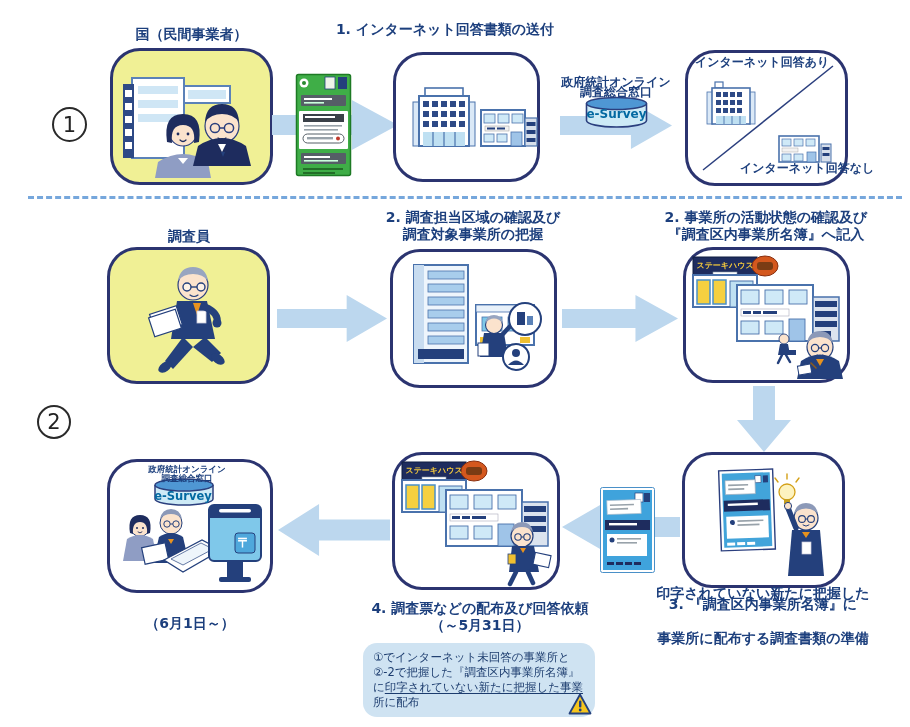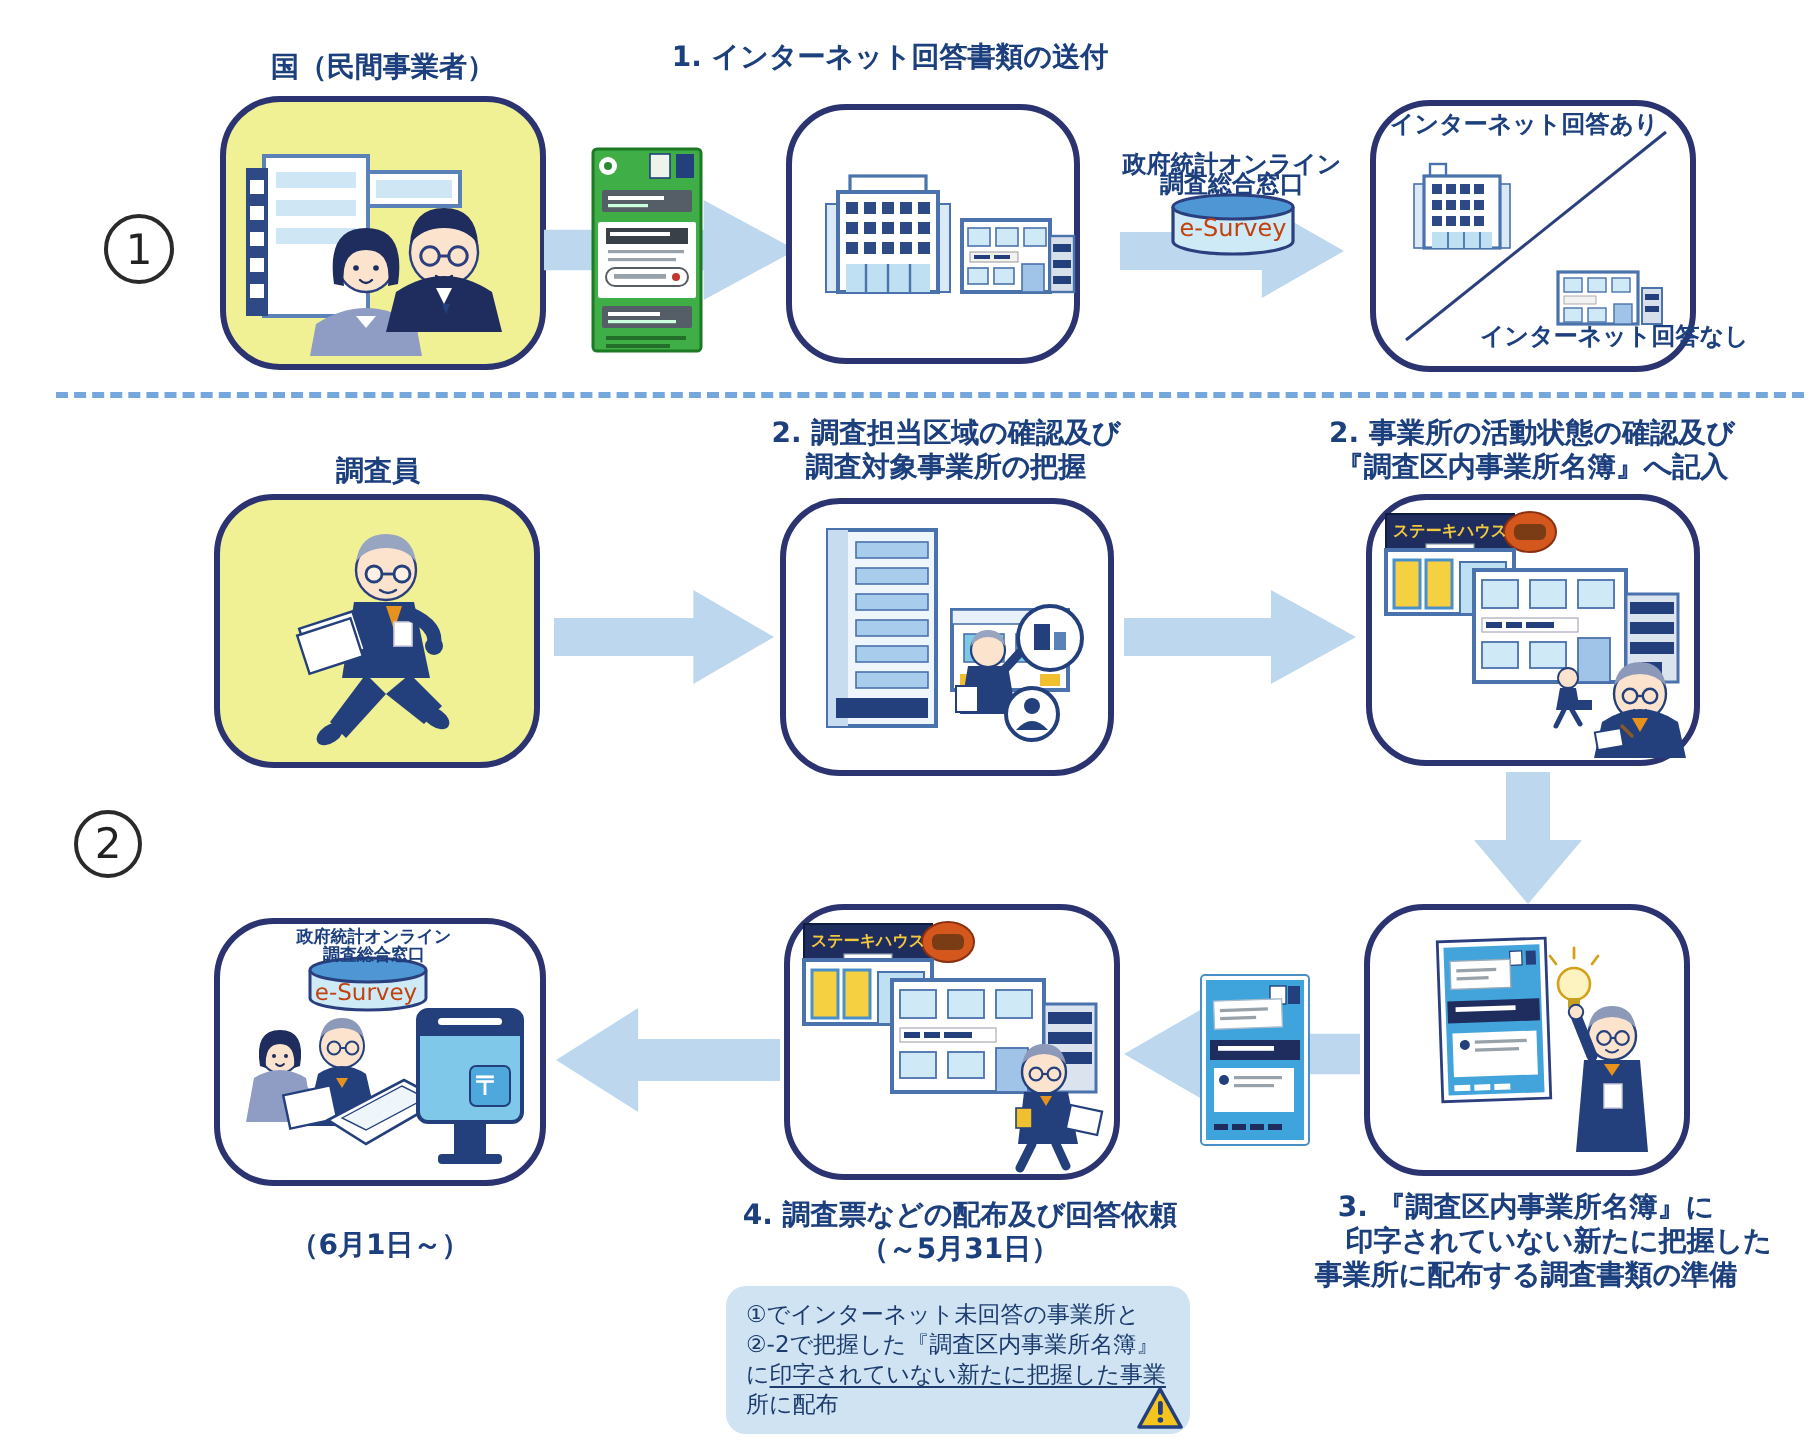--- a/index.html
+++ b/index.html
@@ -12,21 +12,21 @@
   .fs14{font-size:14px;line-height:17px;}
   .fs9{font-size:12px;line-height:11px;}
   .fs8{font-size:8.5px;line-height:10px;}
   .marker{position:absolute;border:2.2px solid #2a2a2a;border-radius:50%;color:#222;
           display:flex;align-items:center;justify-content:center;font-size:21px;font-weight:400;box-sizing:border-box;}
   .sep{position:absolute;border-top:3px dashed #76a7dc;}
   .arrow svg{display:block;width:100%;height:100%;}
   .arrow polygon{fill:#bcd7ee;}
   .note{position:absolute;background:#cfe3f2;border-radius:10px;box-sizing:border-box;
         color:#1c3c6e;font-size:11.5px;line-height:15px;font-weight:500;padding:7px 10px;}
-  .esurvey-name{position:absolute;color:#c2410c;font-weight:400;text-align:center;white-space:nowrap;}
+  .esurvey-name{position:absolute;color:#0369a1;font-weight:700;text-align:center;white-space:nowrap;}
   .u{text-decoration:underline;text-underline-offset:2px;}
   .signtext{position:absolute;color:#f2c83c;font-weight:700;text-align:center;white-space:nowrap;}
   .postmark{position:absolute;color:#ffffff;font-weight:700;text-align:center;}
 </style>
 </head>
 <body>
 
 <div class="page">
 
   <div class="marker" style="left:52px;top:107px;width:35px;height:35px;">
@@ -375,21 +375,21 @@
       <path d="M119,71 q3,2.5 6,0" fill="none" stroke="#24407c" stroke-width="1" stroke-linecap="round"></path>
       <path d="M112,74 L104,54" stroke="#24407c" stroke-width="5.5" stroke-linecap="round"></path>
       <circle cx="104" cy="52" r="3.6" fill="#fbe3cd" stroke="#24407c" stroke-width="1"></circle>
       <path d="M108,76 h28 l4,46 h-36 z" fill="#24407c"></path>
       <rect x="118" y="88" width="9" height="12" fill="#fff" stroke="#ccd" stroke-width="0.7"></rect>
       <path d="M118,78 l4,6 4,-6 z" fill="#e8921e"></path>
     </svg>
   </div>
 
   <div class="t fs14" style="left:640px;top:596px;width:246px;">3. 『調査区内事業所名簿』に</div>
-  <div class="t fs14" style="left:640px;top:613px;width:246px;text-align:right;">印字されていない新たに把握した</div>
+  <div class="t fs14" style="left:640px;top:585px;width:246px;">印字されていない新たに把握した</div>
   <div class="t fs14" style="left:640px;top:630px;width:246px;">事業所に配布する調査書類の準備</div>
 
   <div class="arrow abs" style="left:562px;top:502px;width:118px;height:50px;">
     <svg viewBox="0 0 120 47" preserveAspectRatio="none">
         <polygon points="120,14 44,14 44,0 0,23.5 44,47 44,33 120,33"></polygon>
       </svg>
   </div>
   <div class="abs" style="left:599px;top:486px;width:57px;height:88px;">
     <svg viewBox="0 0 57 88" width="57" height="88">
       <rect x="1.5" y="1.5" width="54" height="85" rx="2" fill="#fff" stroke="#4a90c8" stroke-width="1"></rect>
@@ -504,21 +504,21 @@
       <rect x="126" y="72" width="20" height="20" rx="3" fill="#4fa8dc" stroke="#24407c" stroke-width="1"></rect>
     </svg>
   </div>
   <div class="t fs8" style="left:127px;top:464px;width:120px;">政府統計オンライン</div>
   <div class="t fs8" style="left:127px;top:473px;width:120px;">調査総合窓口</div>
   <div class="esurvey-name" style="left:153px;top:489px;width:60px;font-size:11.5px;">e-Survey</div>
   <div class="postmark" style="left:233px;top:534px;width:22px;font-size:13px;">〒</div>
 
   <div class="t fs14" style="left:80px;top:615px;width:220px;">（6月1日～）</div>
 
-  <div class="note" style="left:363px;top:643px;width:232px;height:74px;">
+  <div class="note" style="left:363px;top:643px;width:232px;height:74px;border-radius:14px;">
     <div>①でインターネット未回答の事業所と</div>
     <div>②-2で把握した『調査区内事業所名簿』</div>
     <div><span>に</span><span class="u">印字されていない新たに把握した事業</span></div>
     <div>所に配布</div>
   </div>
   <div class="abs" style="left:568px;top:693px;width:24px;height:22px;">
     <svg viewBox="0 0 24 22" width="24" height="22">
       <polygon points="12,1.5 22.5,20.5 1.5,20.5" fill="#f6c51d" stroke="#24407c" stroke-width="1.8" stroke-linejoin="round"></polygon>
       <rect x="11" y="7.5" width="2.4" height="7" rx="1.1" fill="#24407c"></rect>
       <circle cx="12.2" cy="17" r="1.4" fill="#24407c"></circle>

